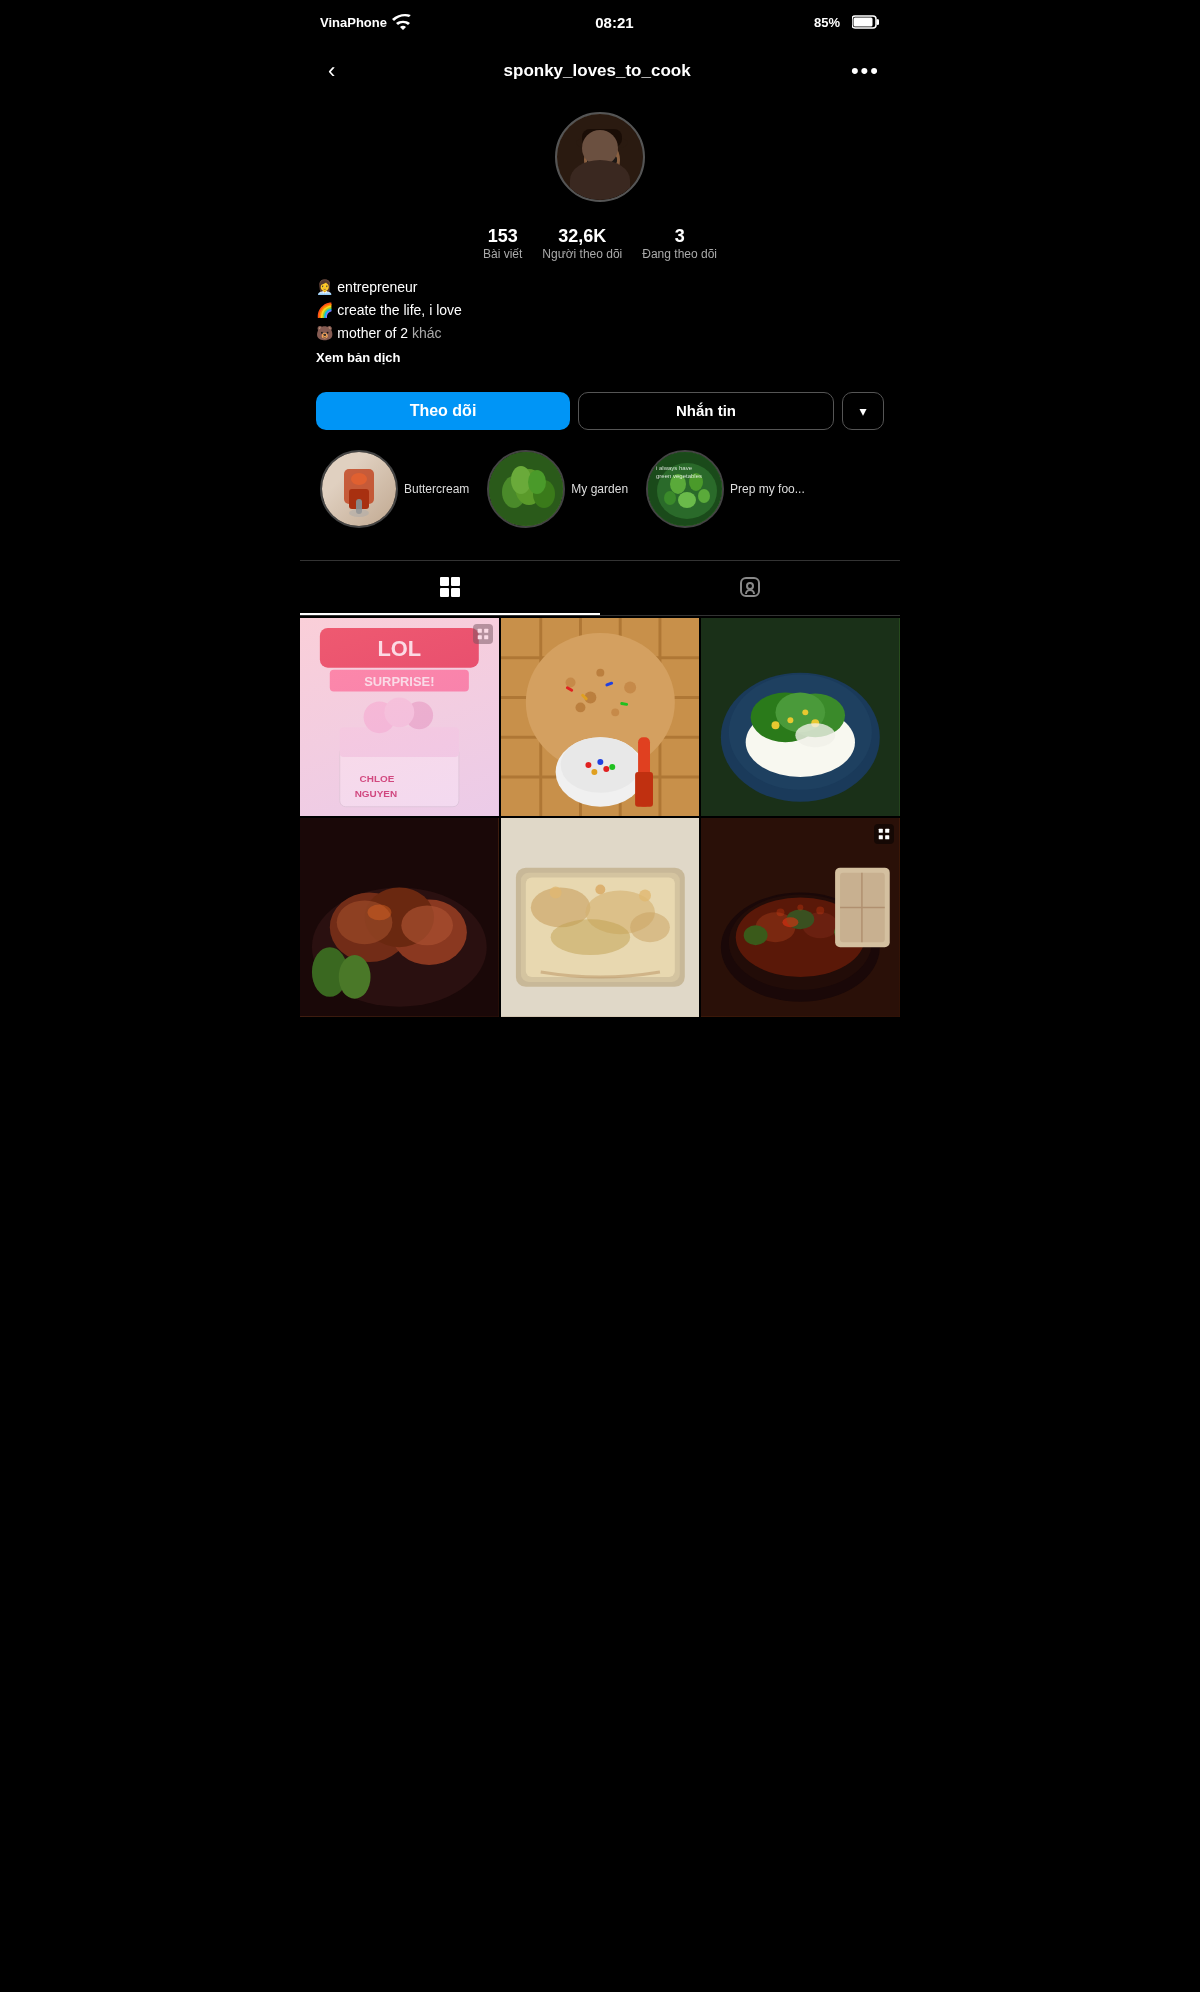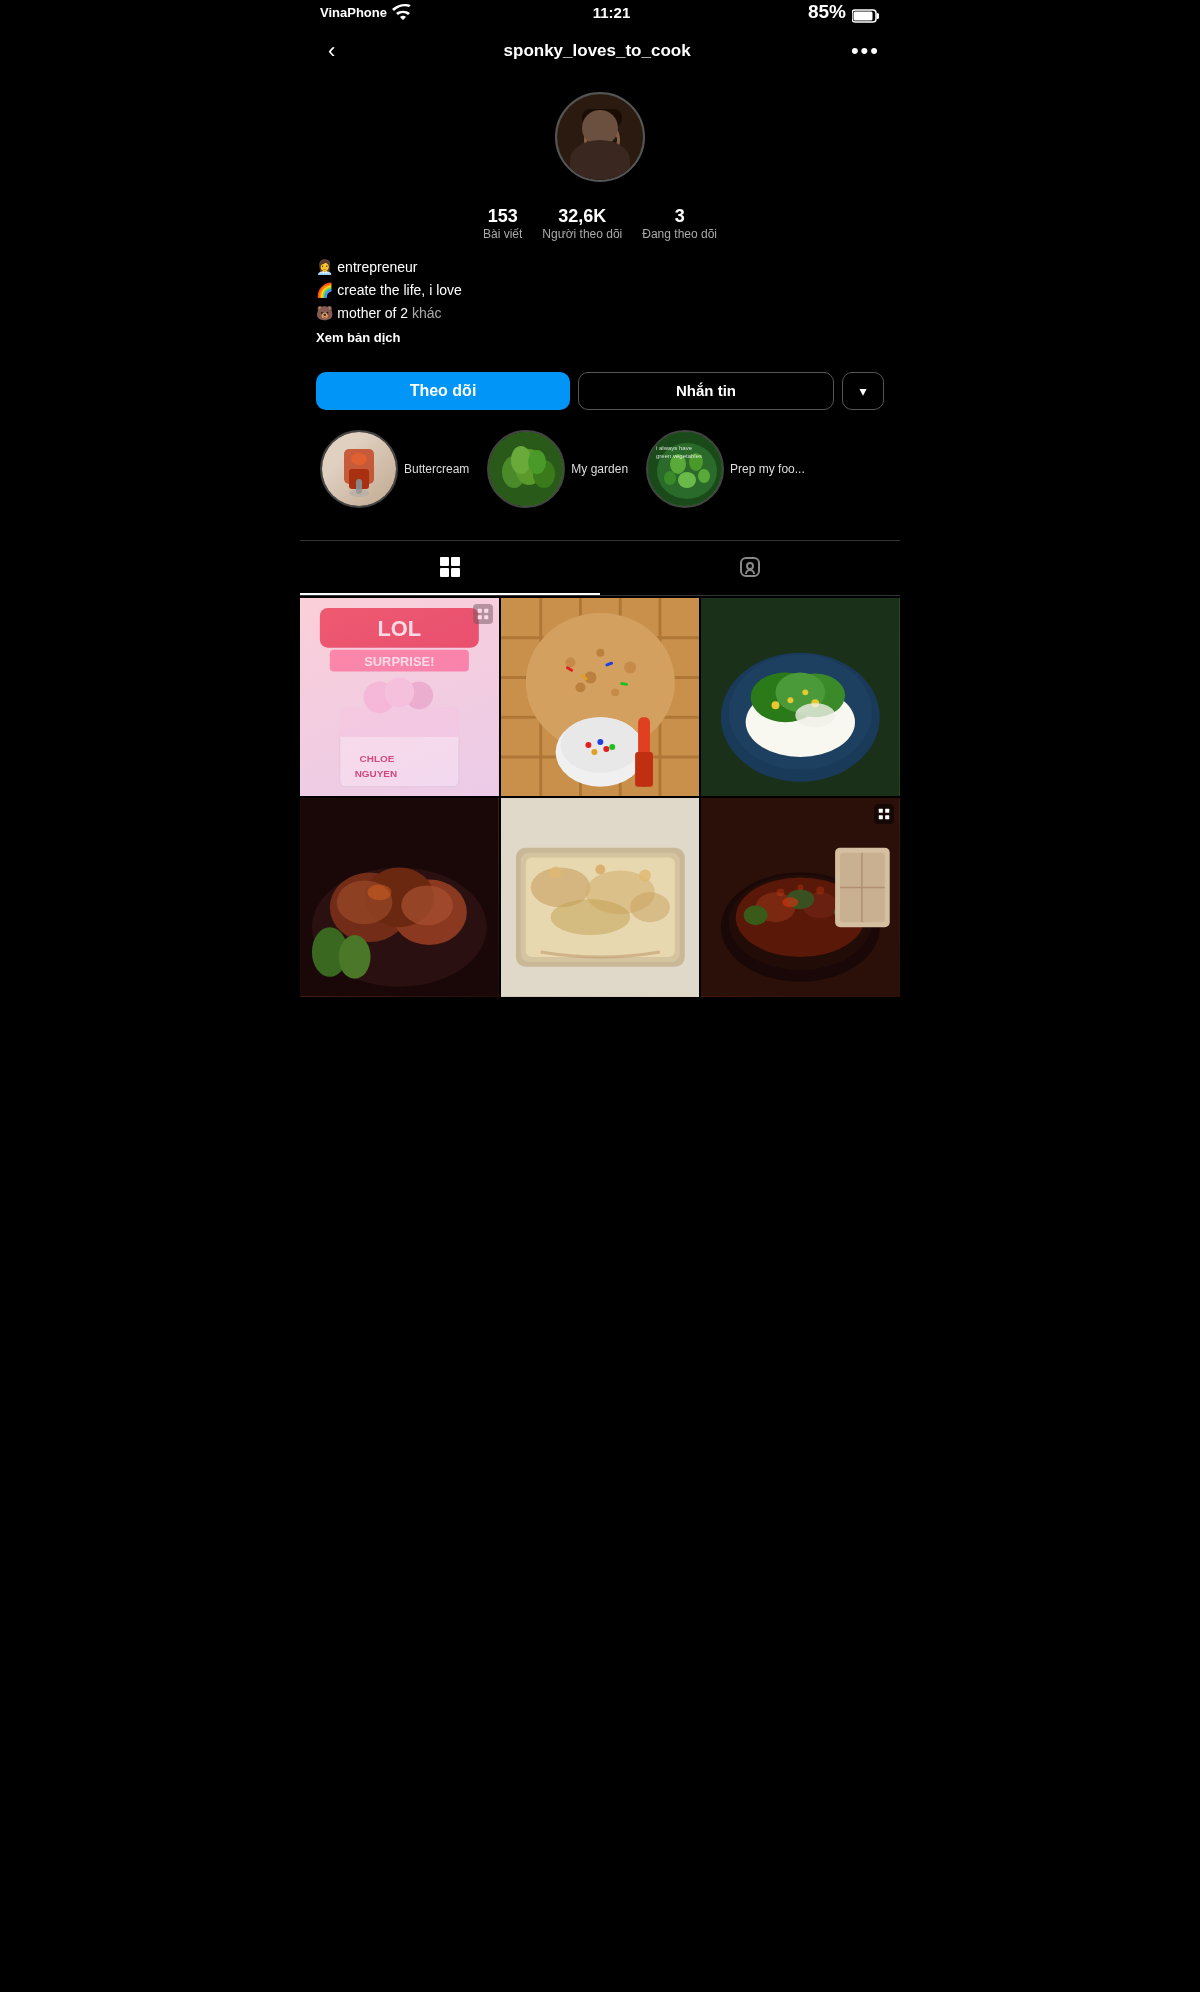--- a/index.html
+++ b/index.html
@@ -12,27 +12,27 @@
       margin: 0 auto;
       position: relative;
       overflow-x: hidden;
     }
 
     
     .status-bar {
       display: flex;
       justify-content: space-between;
       align-items: center;
-      padding: 0 20px;
+      padding: 10px 20px;
       font-size: 13px;
       font-weight: 600;
     }
     .status-left { display: flex; align-items: center; gap: 4px; }
     .status-center { font-size: 15px; font-weight: 600; }
-    .status-right { display: flex; align-items: flex-end; gap: 6px; font-size: 19px; }
+    .status-right { display: flex; align-items: center; gap: 12px; font-size: 13px; }
 
     
     .header {
       display: flex;
       align-items: center;
       justify-content: space-between;
       padding: 10px 20px 14px;
     }
     .header-title {
       font-size: 17px;
@@ -303,21 +303,21 @@
 </head>
 <body>
 
 <div class="status-bar">
   <div class="status-left">
     <span>VinaPhone</span>
     <svg class="icon-svg" viewBox="0 0 24 24">
       <path d="M1 9l2 2c4-4 9.5-5.8 15-4.1l1.8-1.8C13.6 2.8 6.6 4.7 1 9zm8 8l3 3 3-3c-1.6-1.6-4.4-1.6-6 0zm-4-4l2 2c2.8-2.7 7.2-2.7 10 0l2-2C15.1 9.9 9 9.9 5 13z" fill="white"></path>
     </svg>
   </div>
-  <div class="status-center">11:21</div>
+  <div class="status-center">08:21</div>
   <div class="status-right">
     <span>85%</span>
     <svg width="28" height="14" viewBox="0 0 28 14">
       <rect x="0" y="1" width="24" height="12" rx="3" ry="3" fill="none" stroke="white" stroke-width="1.5"></rect>
       <rect x="1.5" y="2.5" width="19" height="9" rx="1.5" fill="white"></rect>
       <rect x="24.5" y="4" width="2.5" height="6" rx="1.5" fill="white"></rect>
     </svg>
   </div>
 </div>
 

